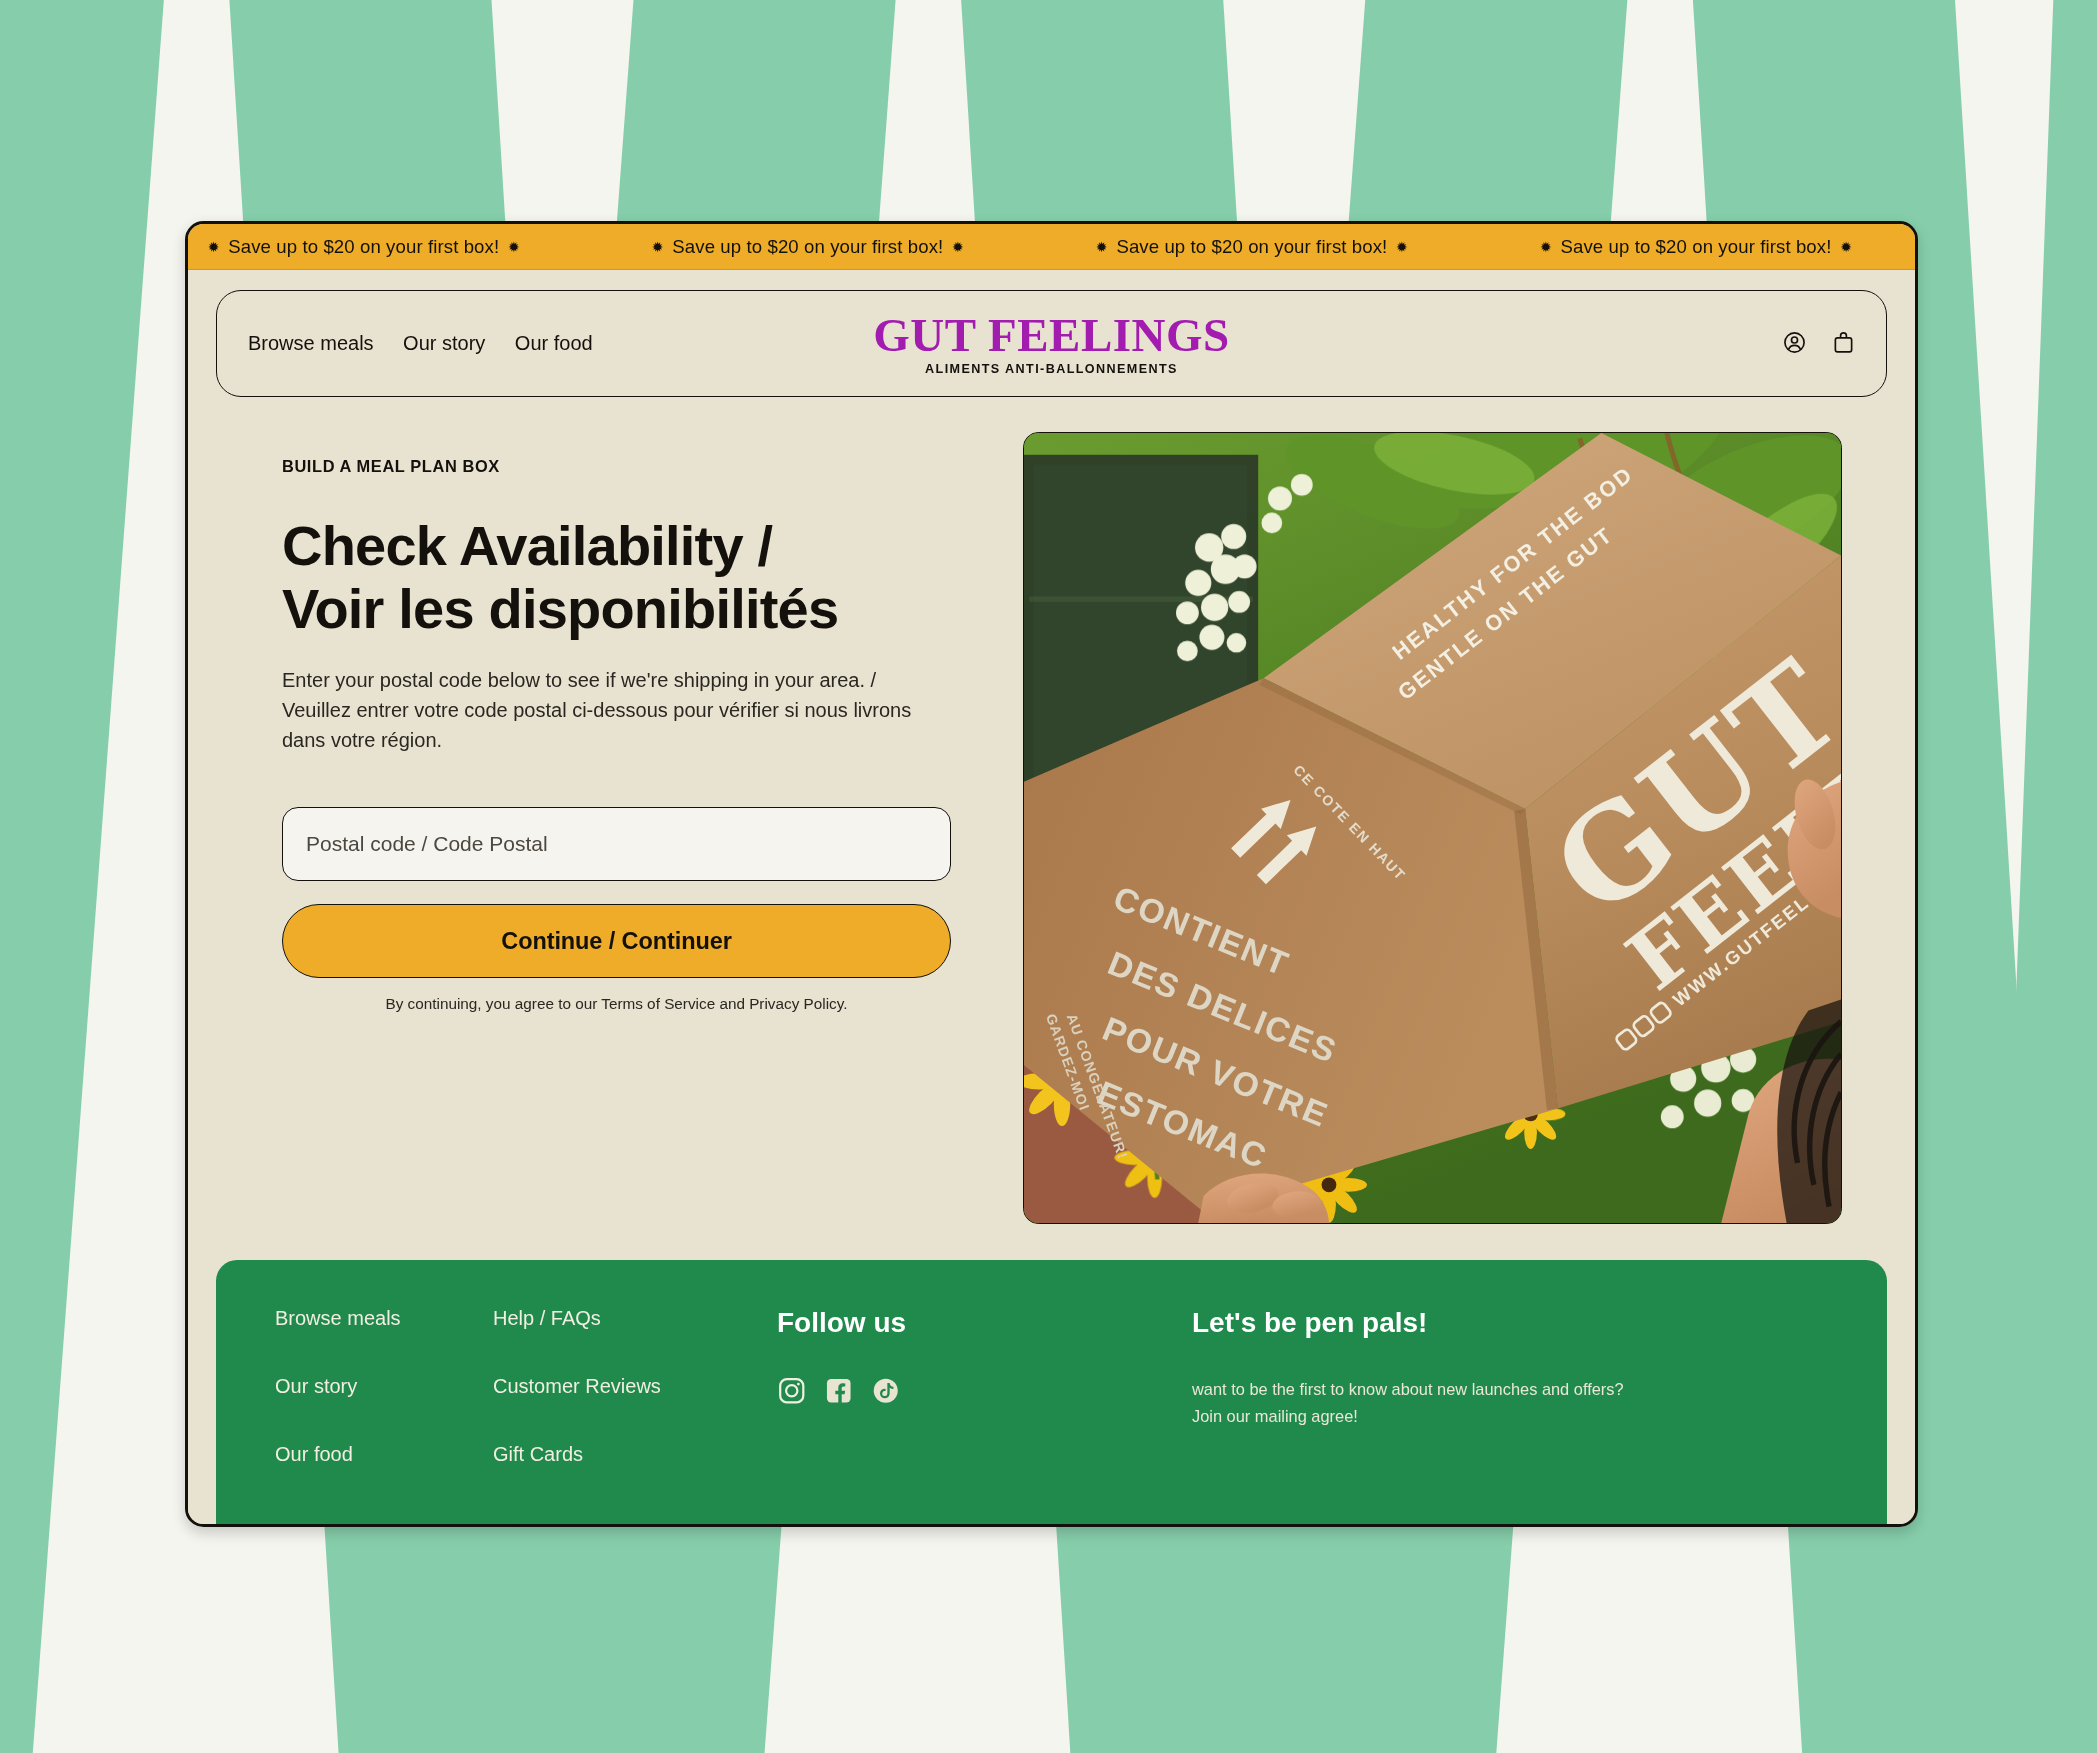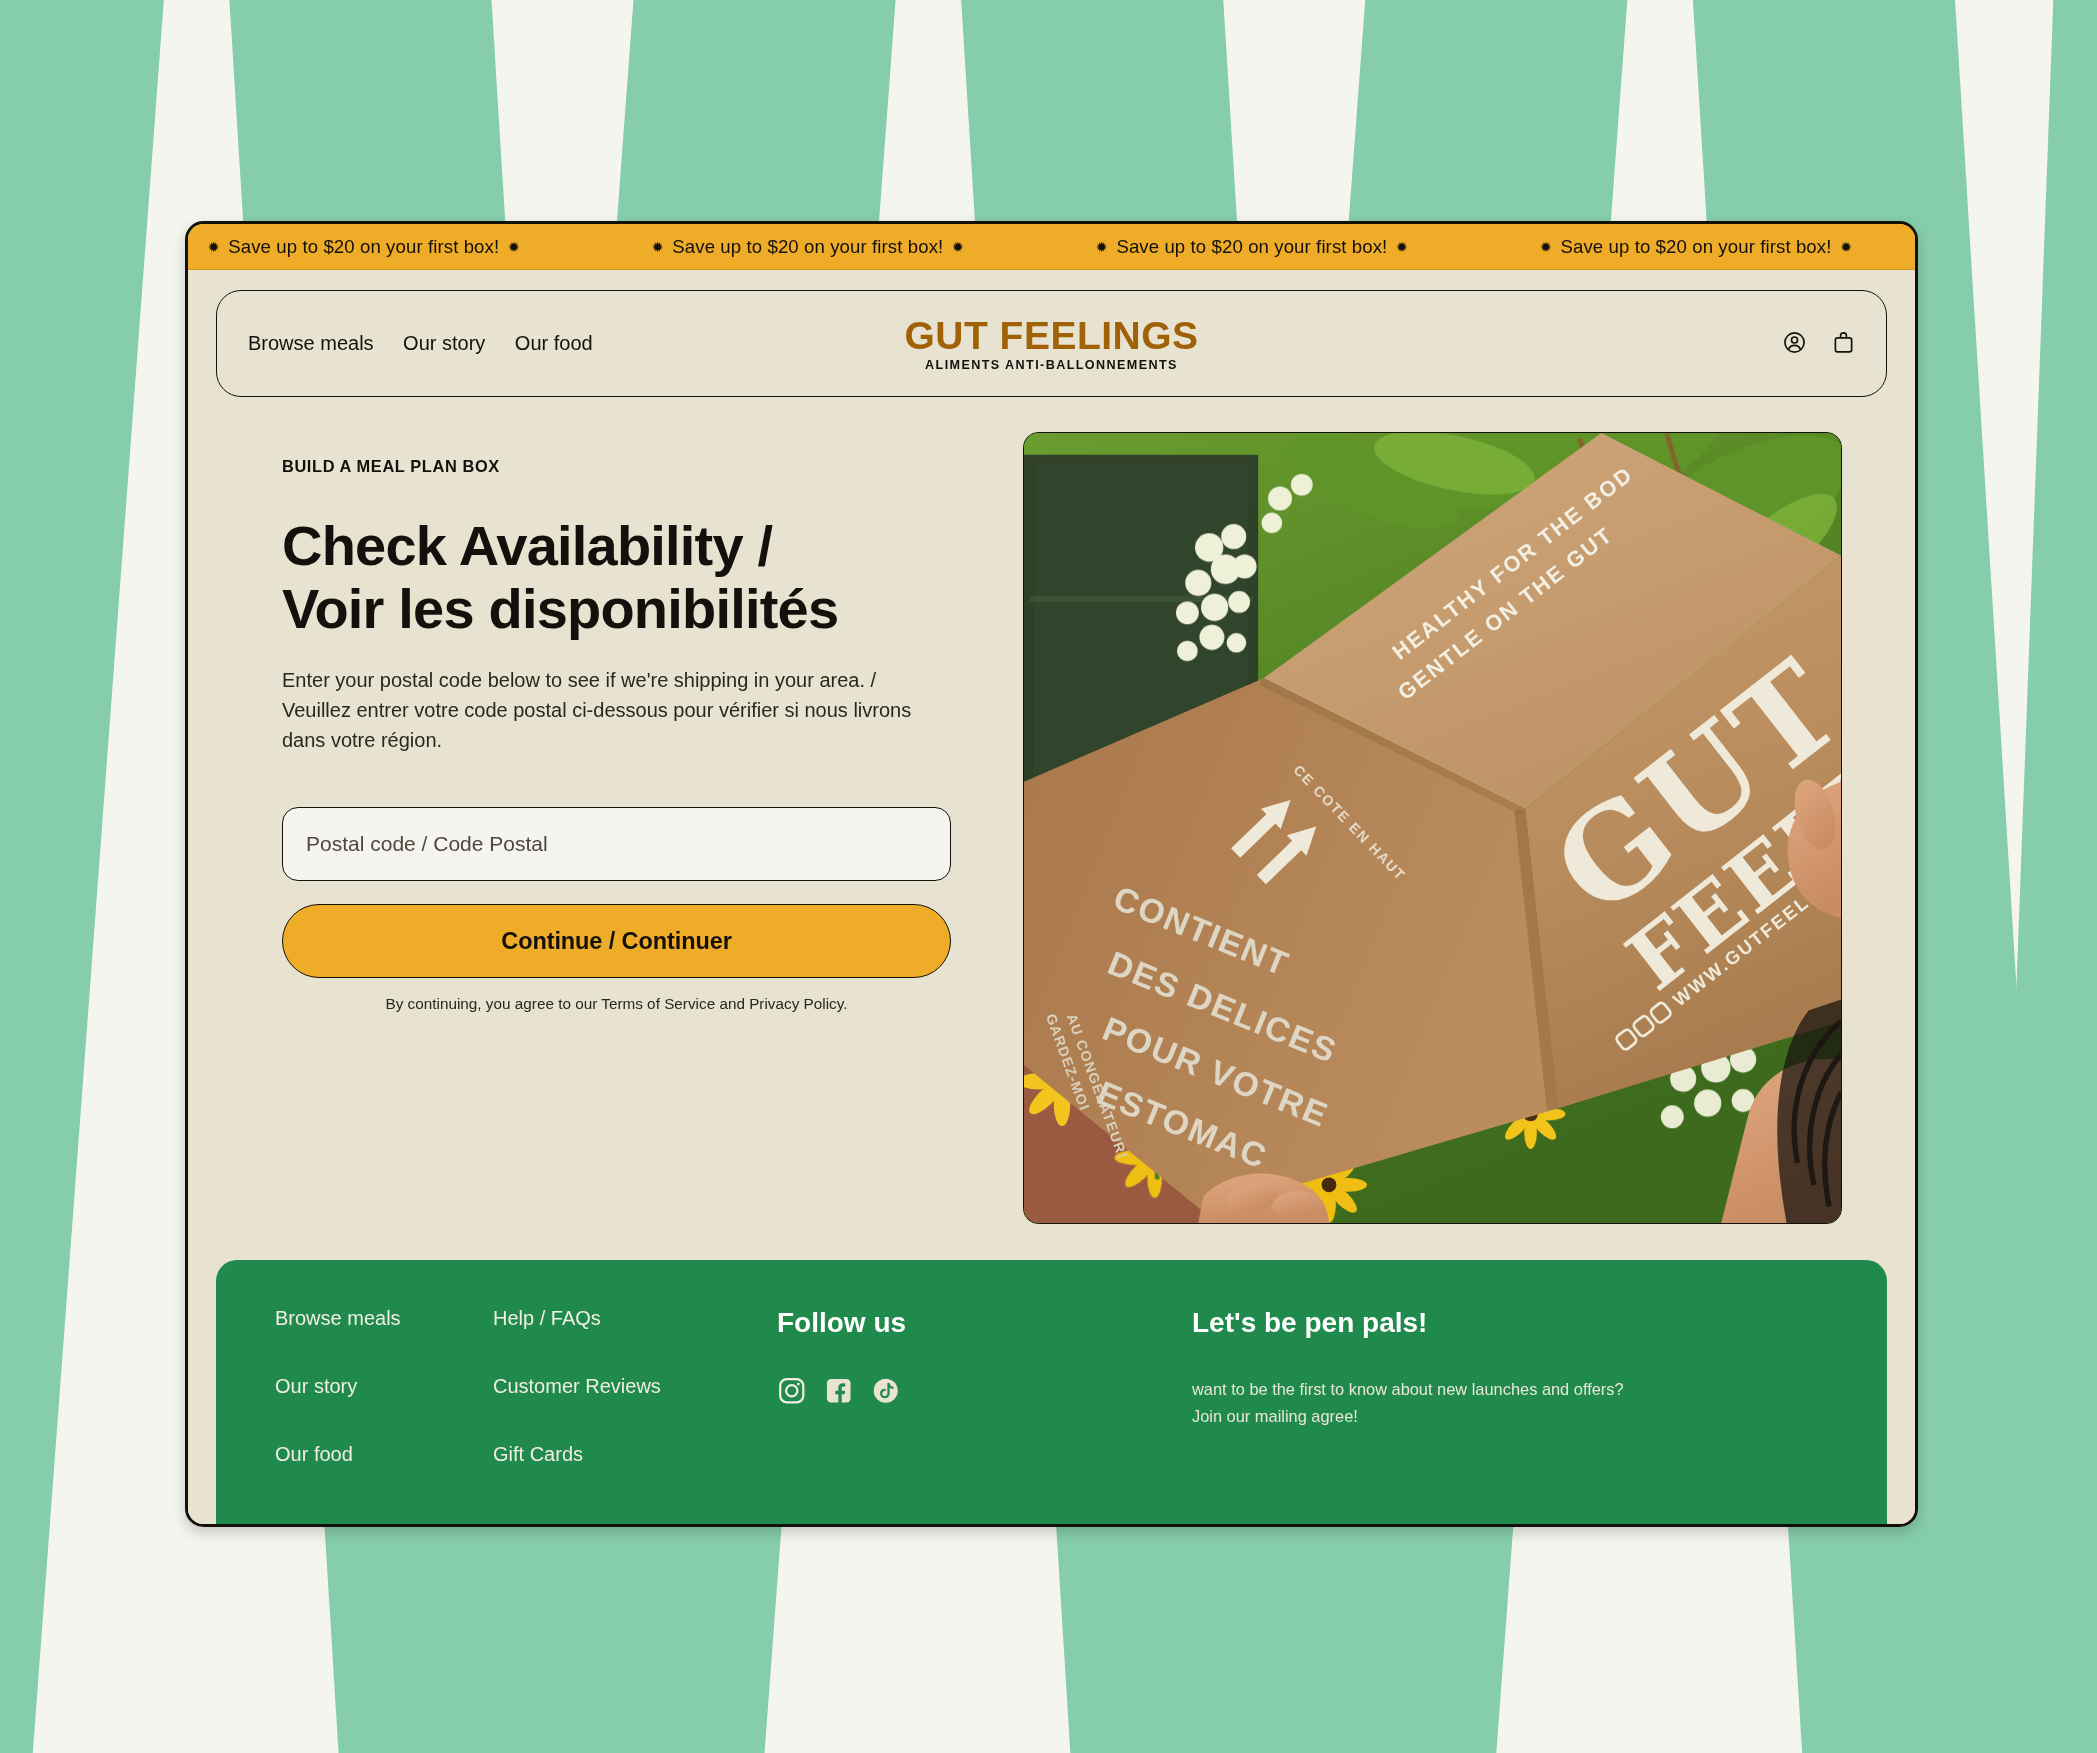--- a/index.html
+++ b/index.html
@@ -90,25 +90,25 @@
   }
   #brand-logo {
     position: absolute;
     left: 50%;
     top: 50%;
     transform: translate(-50%, -50%);
     text-align: center;
     line-height: 1;
   }
   #brand-wordmark {
-    font-family: Liberation Sans, sans-serif;
+    font-family: Liberation Serif, serif;
     font-weight: 700;
-    font-size: 39px;
+    font-size: 47px;
     letter-spacing: 0.5px;
-    color: #a16207;
+    color: #a21caf;
     display: block;
   }
   #brand-tagline {
     display: block;
     margin-top: 4.9px;
     font-size: 12.6px;
     font-weight: 700;
     letter-spacing: 1.4px;
     color: #14110d;
   }

